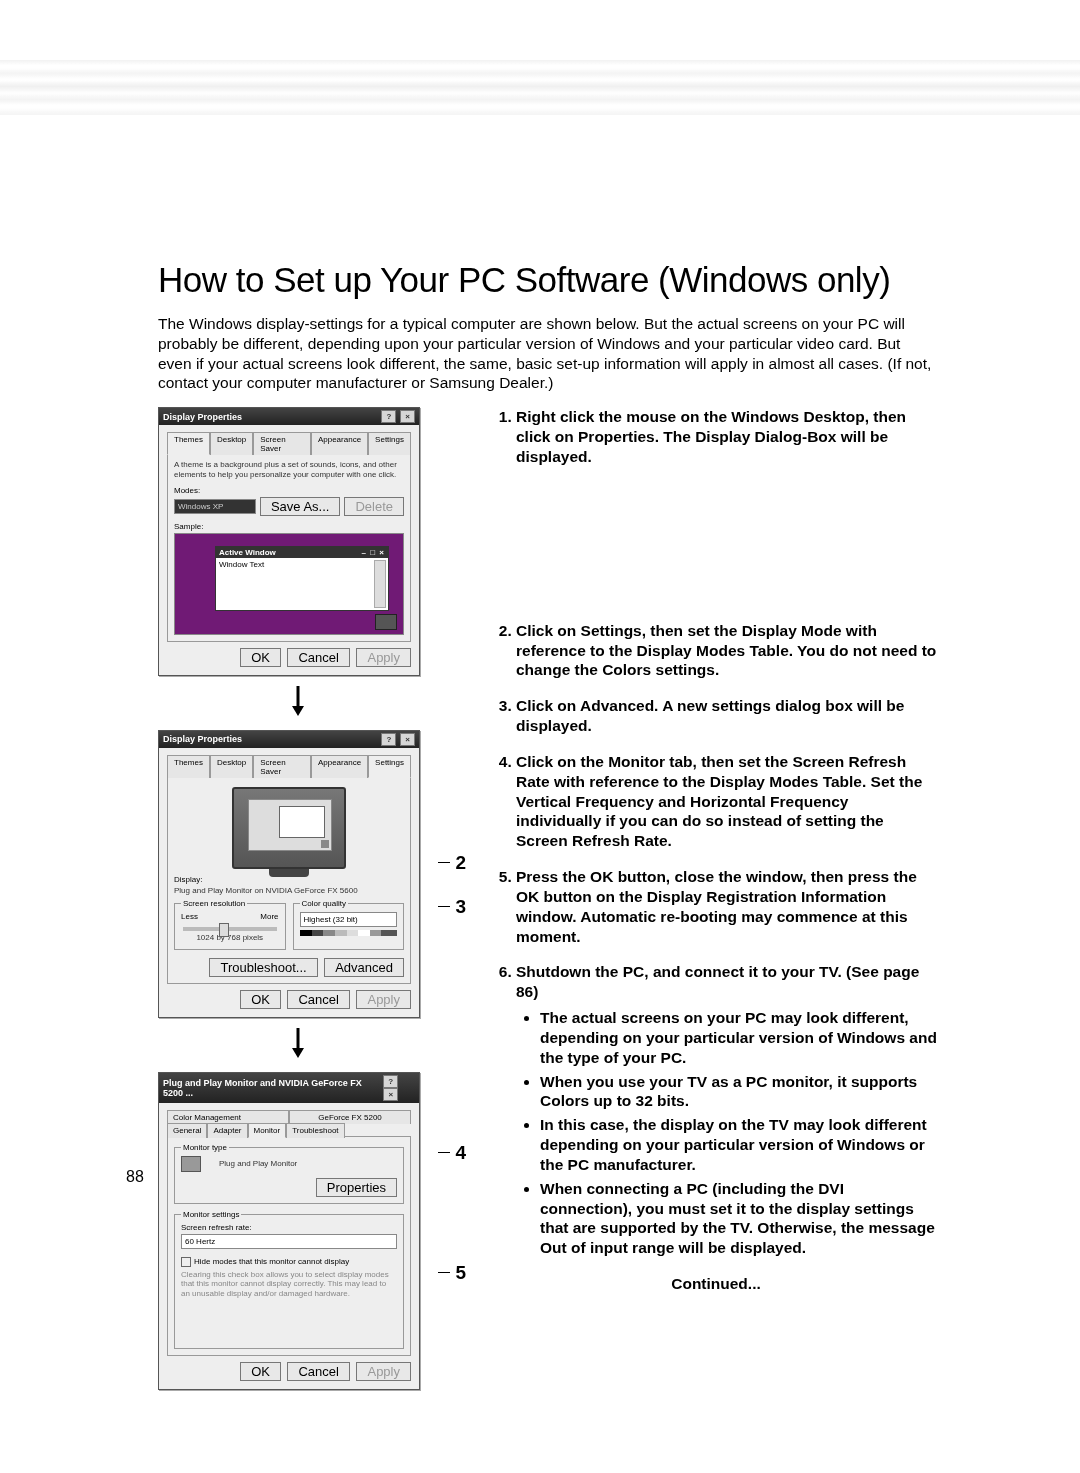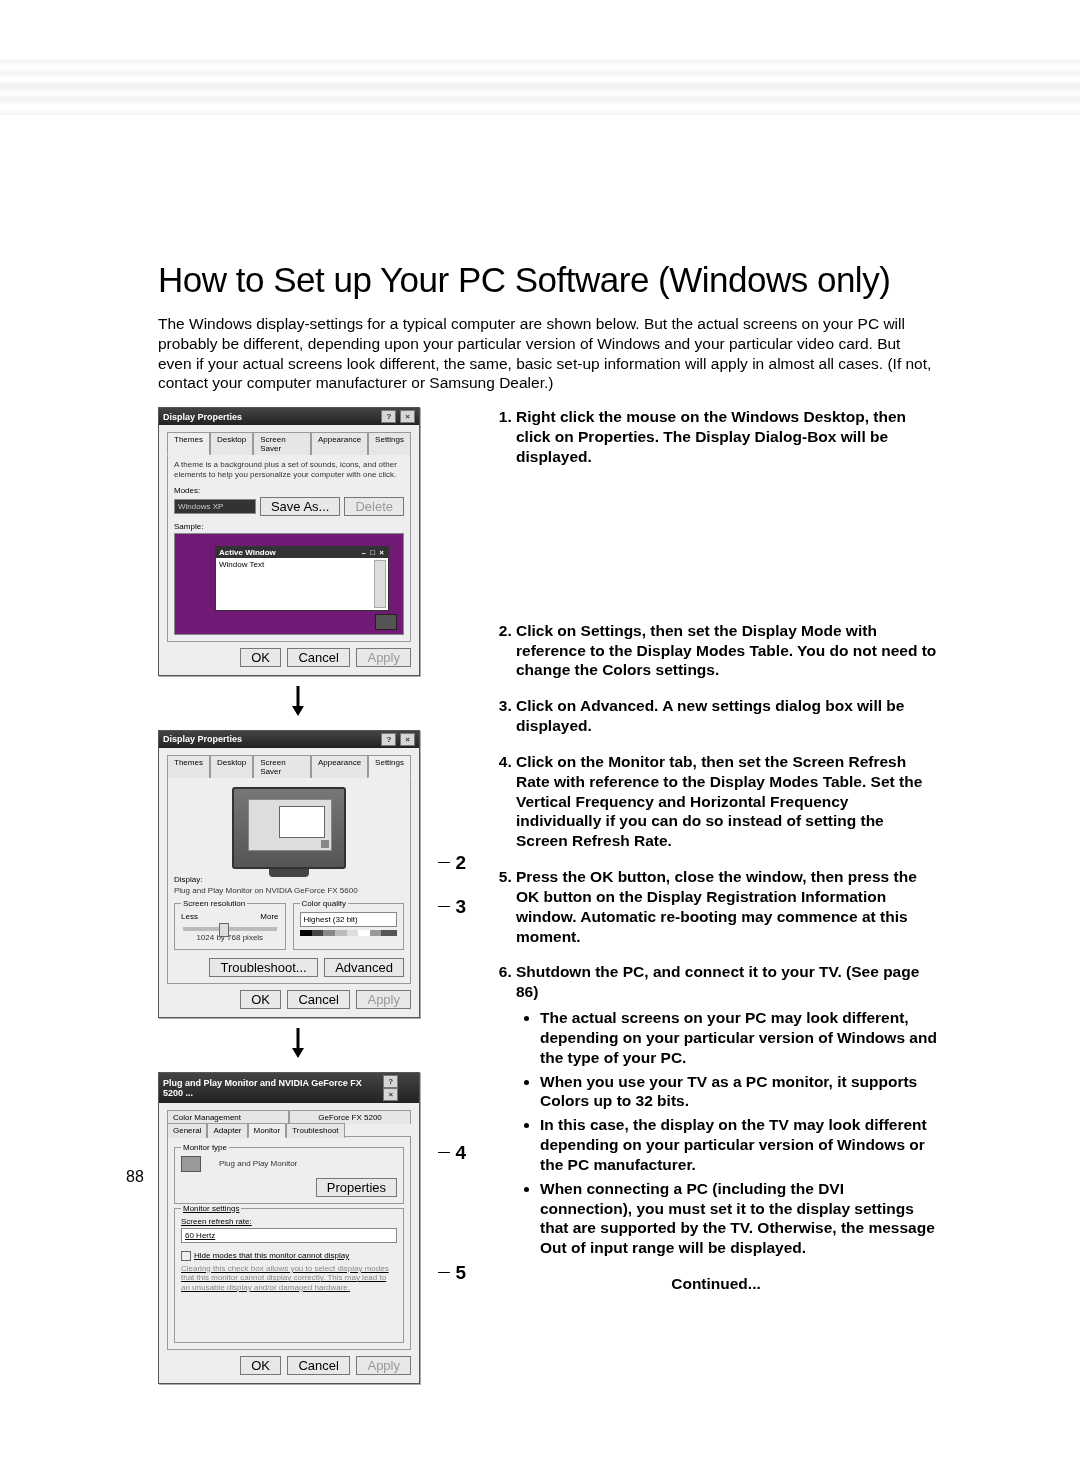--- a/index.html
+++ b/index.html
@@ -211,21 +211,21 @@
               </div>
               <div class="panel">
                 <fieldset class="grp">
                   <legend>Monitor type</legend>
                   <div style="display:flex;align-items:center;gap:18px;">
                     <span style="width:18px;height:14px;background:#999;border:1px solid #555;"></span>
                     <span class="small">Plug and Play Monitor</span>
                   </div>
                   <div class="btnrow"><span class="btn">Properties</span></div>
                 </fieldset>
-                <fieldset class="grp" style="text-decoration:underline;">
+                <fieldset class="grp" style="margin-top:6px;">
                   <legend>Monitor settings</legend>
                   <div class="label8">Screen refresh rate:</div>
                   <div class="field" style="height:13px;font-size:8px;line-height:13px;padding:0 3px;"><span>60 Hertz</span></div>
                   <div style="margin-top:8px;font-size:8px;">
                     <span class="chk"></span><span>Hide modes that this monitor cannot display</span>
                   </div>
                   <div class="small" style="color:#888;margin-top:3px;">Clearing this check box allows you to select display modes that this monitor cannot display correctly. This may lead to an unusable display and/or damaged hardware.</div>
                   <div style="height:44px;"></div>
                 </fieldset>
               </div>

